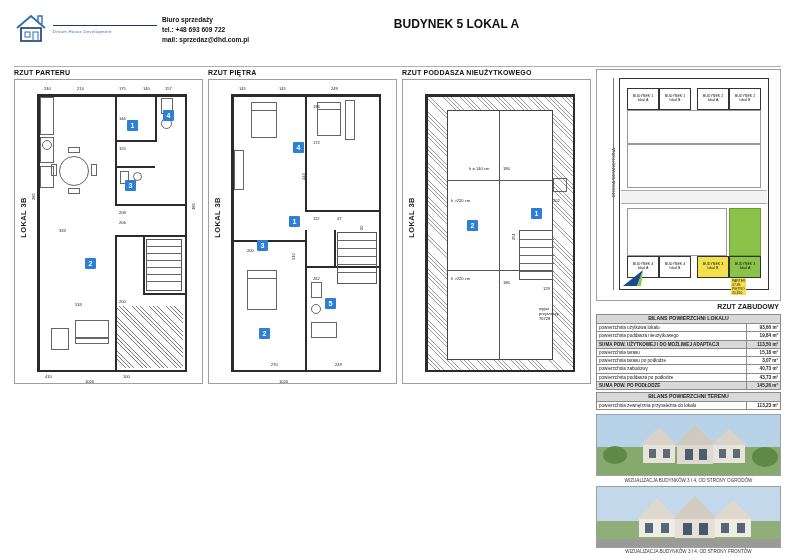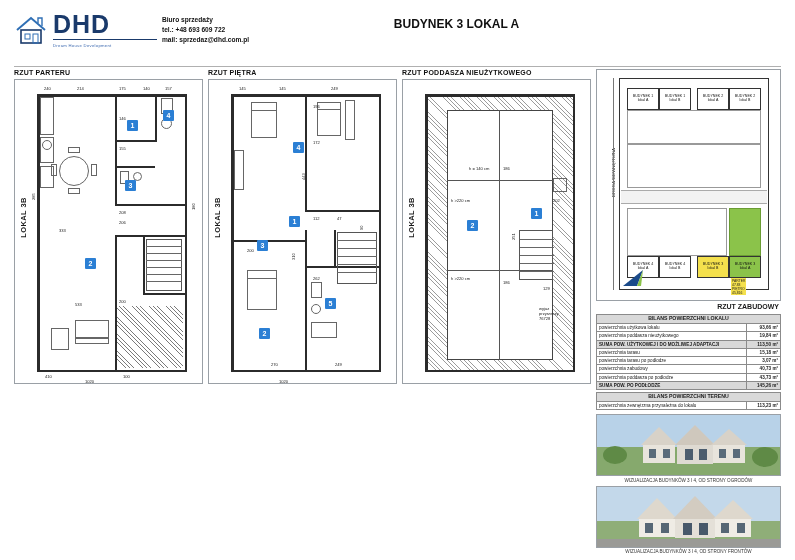--- a/index.html
+++ b/index.html
@@ -151,34 +151,33 @@
       <div class="logo-mark">
         <svg width="34" height="32" viewBox="0 0 34 32">
           <path d="M3 16 L17 4 L31 16" fill="none" stroke="#2f6fb5" stroke-width="2"></path>
           <rect x="7" y="16" width="20" height="13" fill="none" stroke="#1a3a6b" stroke-width="1.6"></rect>
           <rect x="11" y="20" width="5" height="5" fill="none" stroke="#2f6fb5" stroke-width="1"></rect>
           <rect x="19" y="20" width="5" height="9" fill="none" stroke="#2f6fb5" stroke-width="1"></rect>
           <path d="M24 9 L24 4 L28 4 L28 12" fill="none" stroke="#2f6fb5" stroke-width="1.4"></path>
         </svg>
       </div>
       <div>
-        <div class="logo-text-dhd">DHD</div>
         <div class="logo-rule"></div>
         <div class="logo-sub">Dream House Development</div>
       </div>
     </div>
 
     <div class="contact-block">
       <div class="bold">Biuro sprzedaży</div>
       <div class="bold">tel.: +48 693 609 722</div>
       <div class="bold">mail: sprzedaz@dhd.com.pl</div>
     </div>
 
     <div class="title-block">
-      <div class="title-sub">BUDYNEK 3 LOKAL A</div>
+      <div class="title-sub">BUDYNEK 5 LOKAL A</div>
     </div>
 
     <div class="header-spacer"></div>
   </div>
 
   <div class="hr-line"></div>
 
   <div class="plans-row">
 
     <div class="plan-col">

